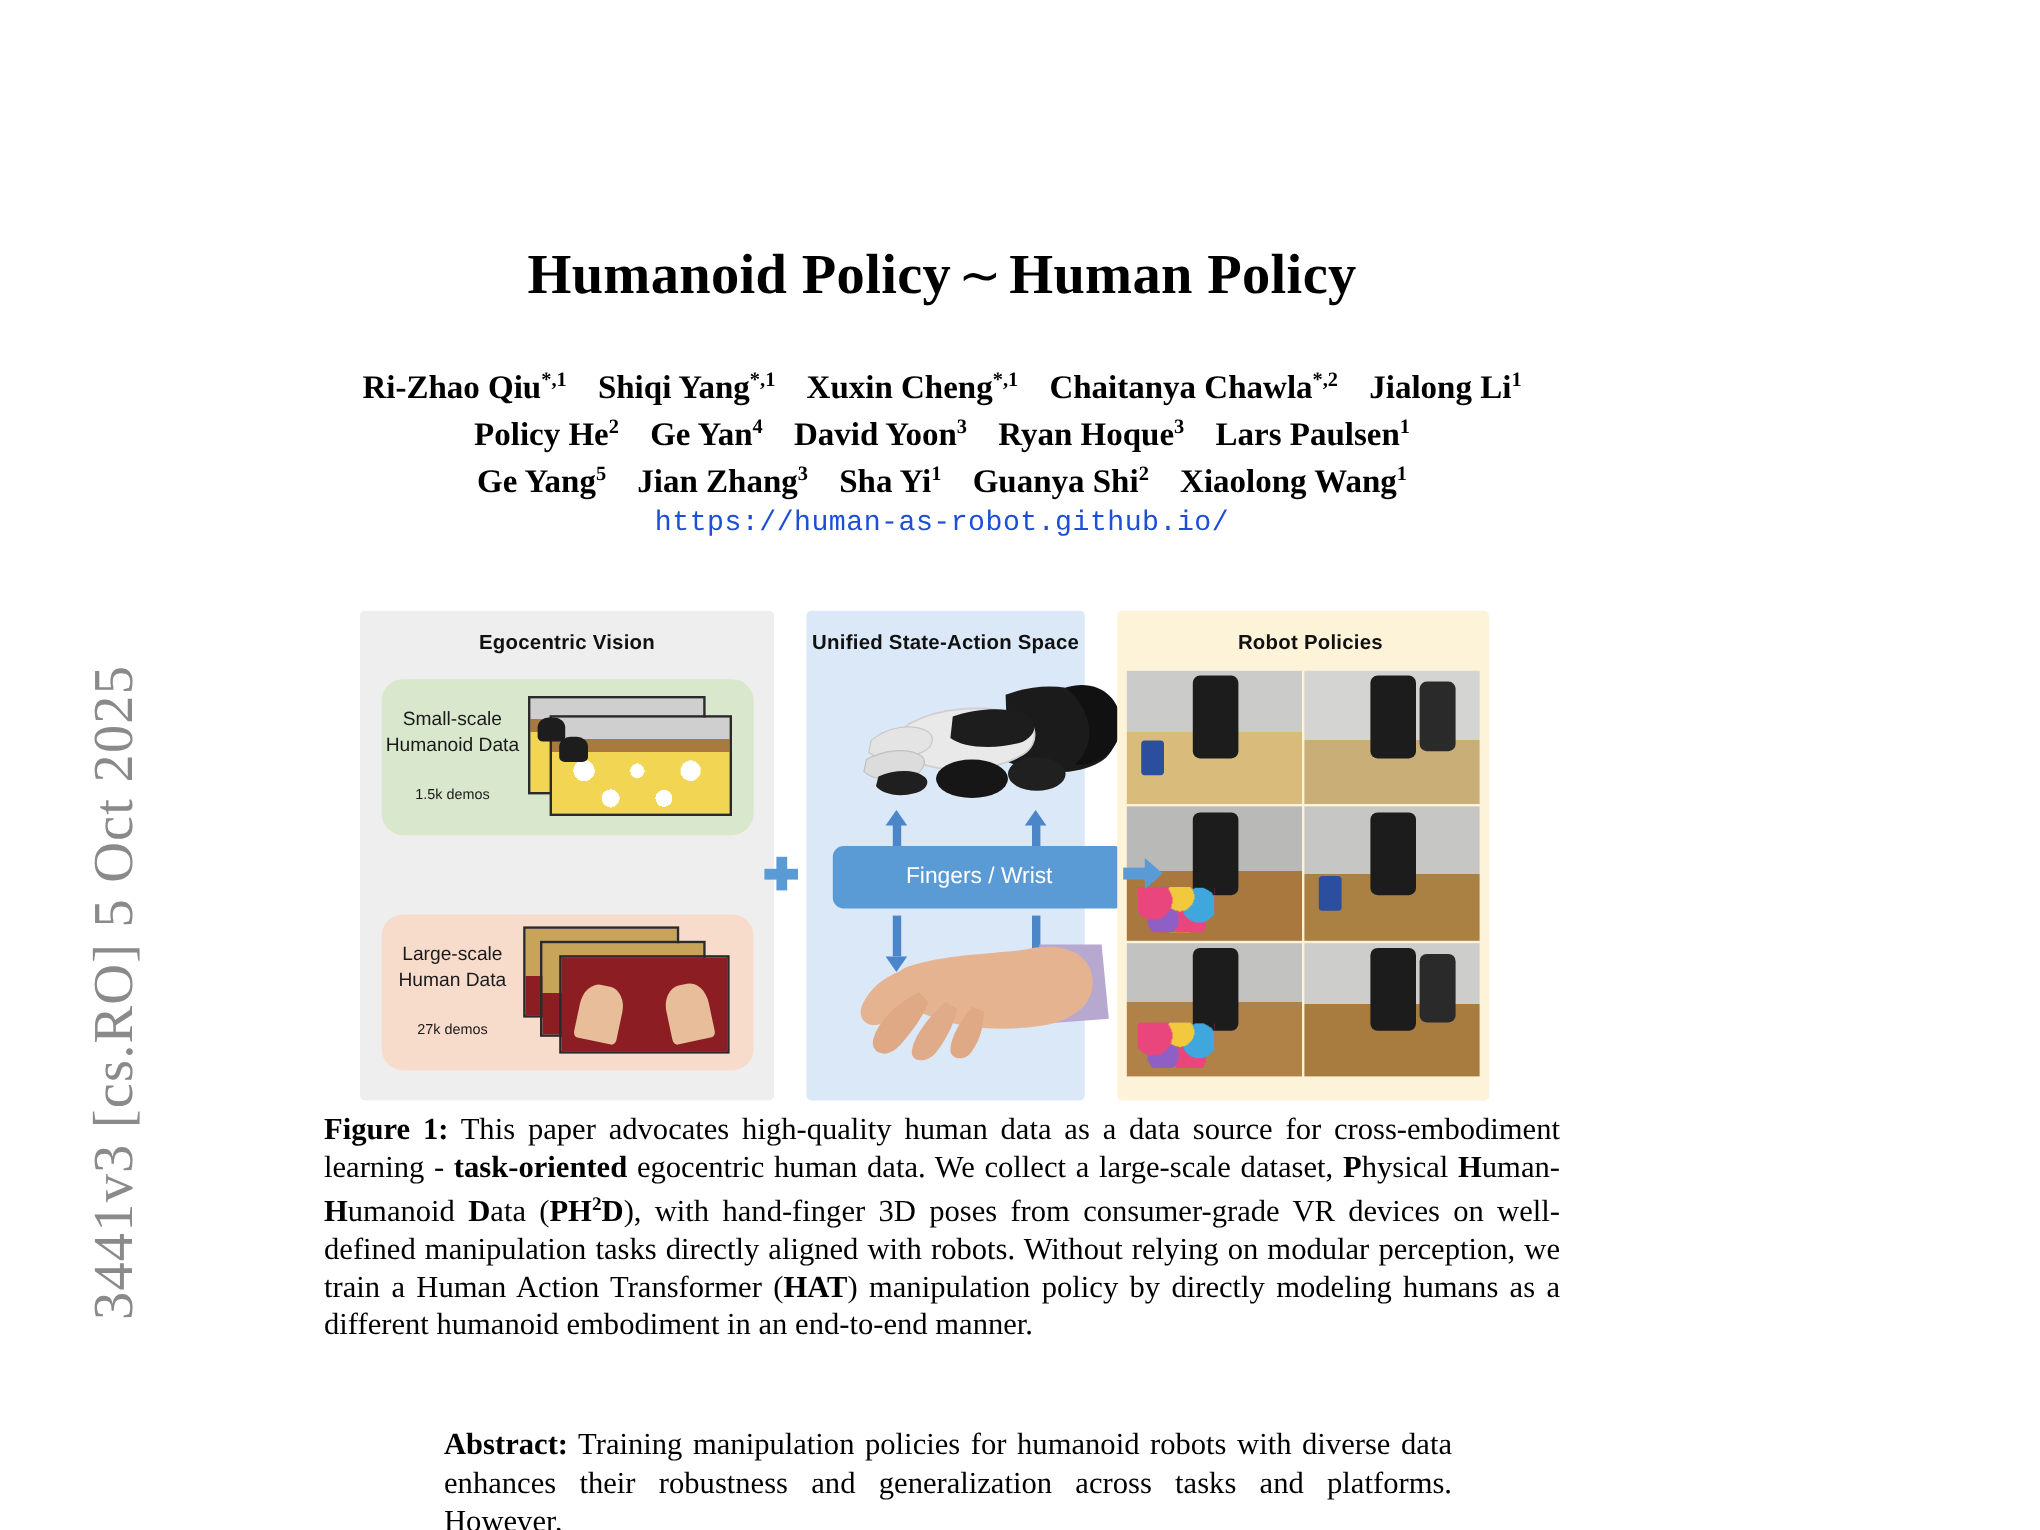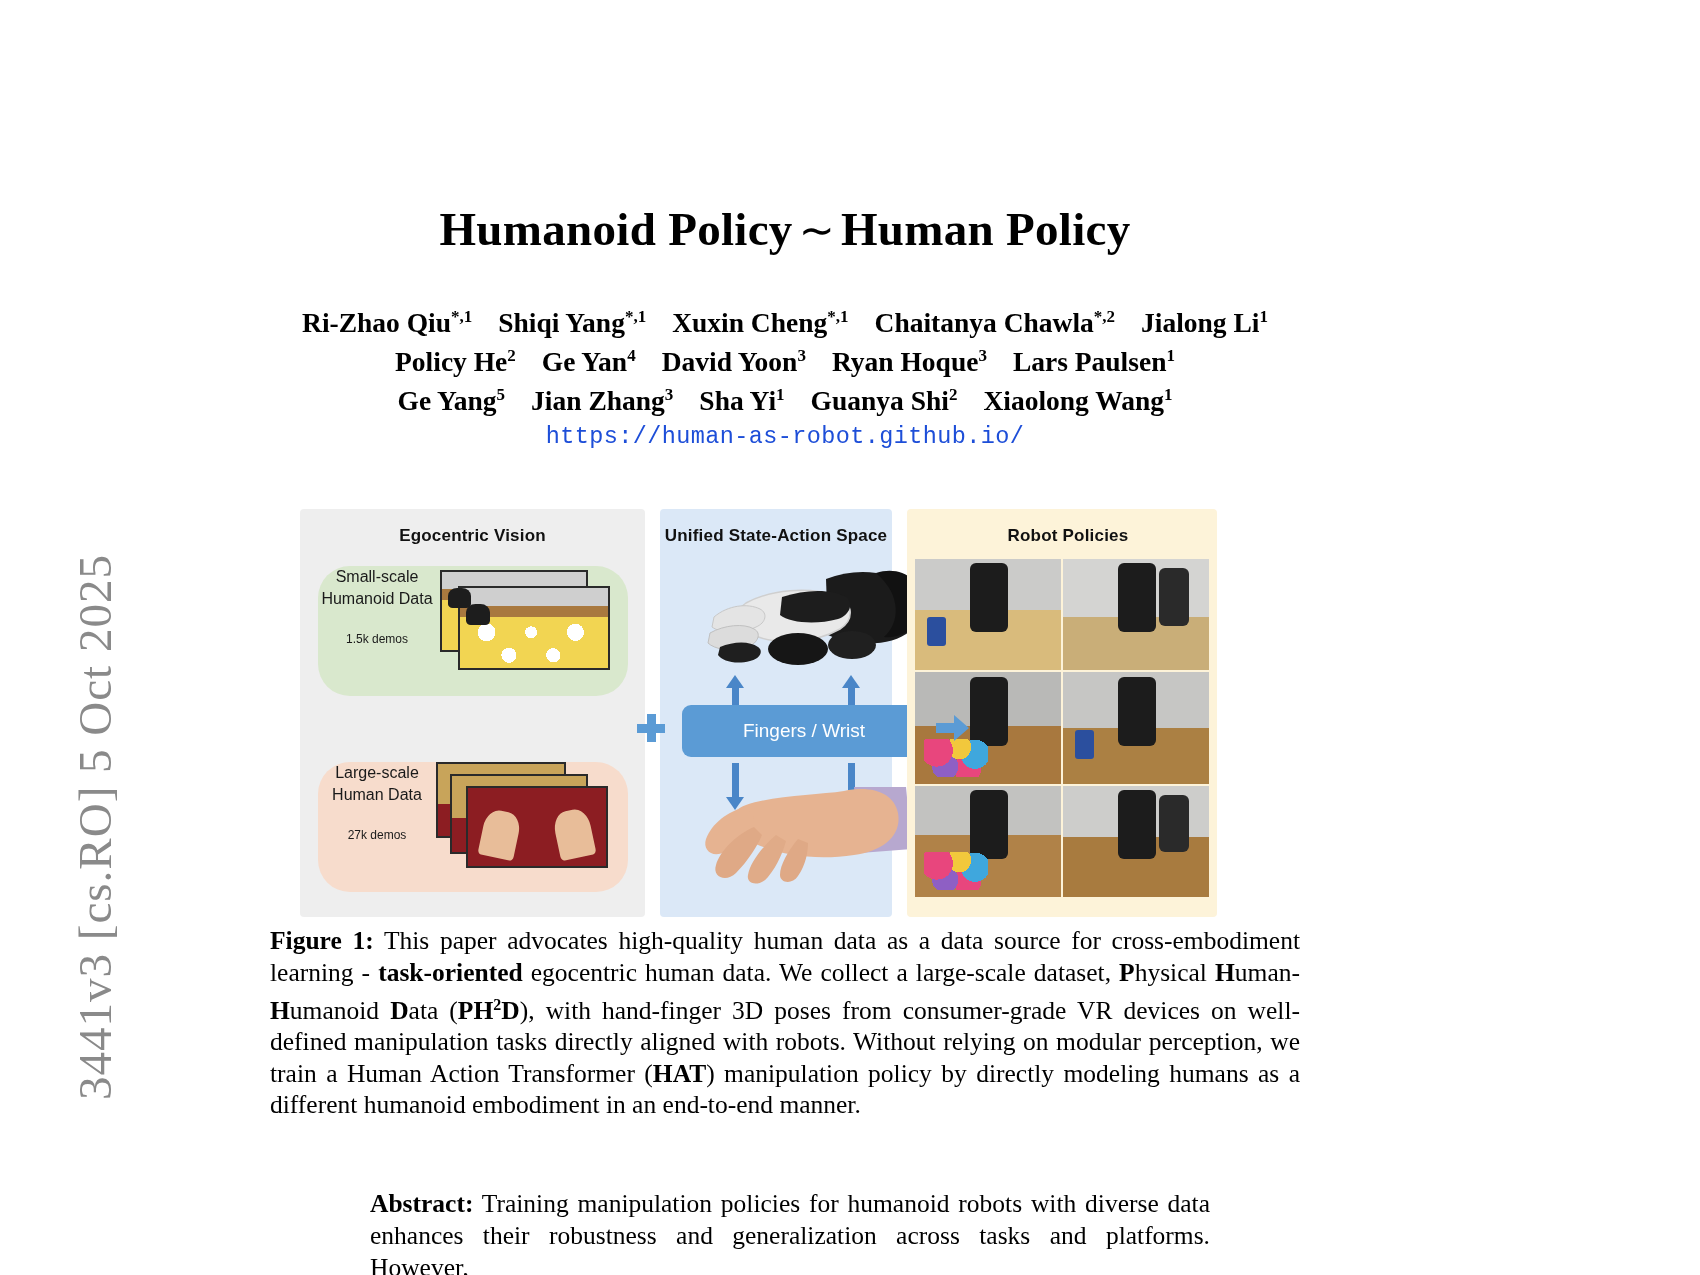--- a/index.html
+++ b/index.html
@@ -86,21 +86,21 @@
   }
 
   
   .figure {
     position: absolute;
     left: 30px;
     top: 509px;
     width: 970px;
     height: 408px;
     display: flex;
-    gap: 4px;
+    gap: 16px;
   }
   .fig-panel {
     position: relative;
     border-radius: 4px;
     box-sizing: border-box;
   }
   .panel-left  { width: 345px; background: #eeeeee; }
   .panel-mid   { width: 232px; background: #dbe8f7; margin-left: 11px; }
   .panel-right { width: 310px; background: #fdf3d9; margin-left: 11px; padding-left: 12px; }
 
@@ -112,23 +112,23 @@
     padding-top: 17px;
     letter-spacing: 0.2px;
     color: #111;
   }
 
   
   .card {
     position: absolute;
     left: 18px;
     width: 310px;
-    border-radius: 32px;
+    border-radius: 18px;
     display: flex;
-    align-items: flex-start;
+    align-items: center;
   }
   .card-green  { top: 57px;  height: 130px; background: #d9e8cd; }
   .card-orange { top: 253px; height: 130px; background: #f7dccc; }
   .card-label {
     width: 118px;
     text-align: center;
     font-family: "Liberation Sans", sans-serif;
     font-size: 16px;
     line-height: 22px;
     color: #1a1a1a;

